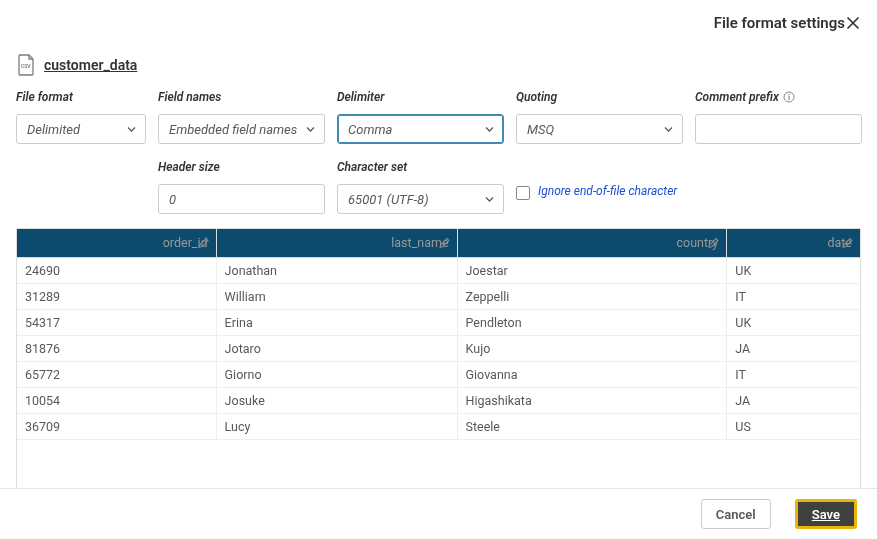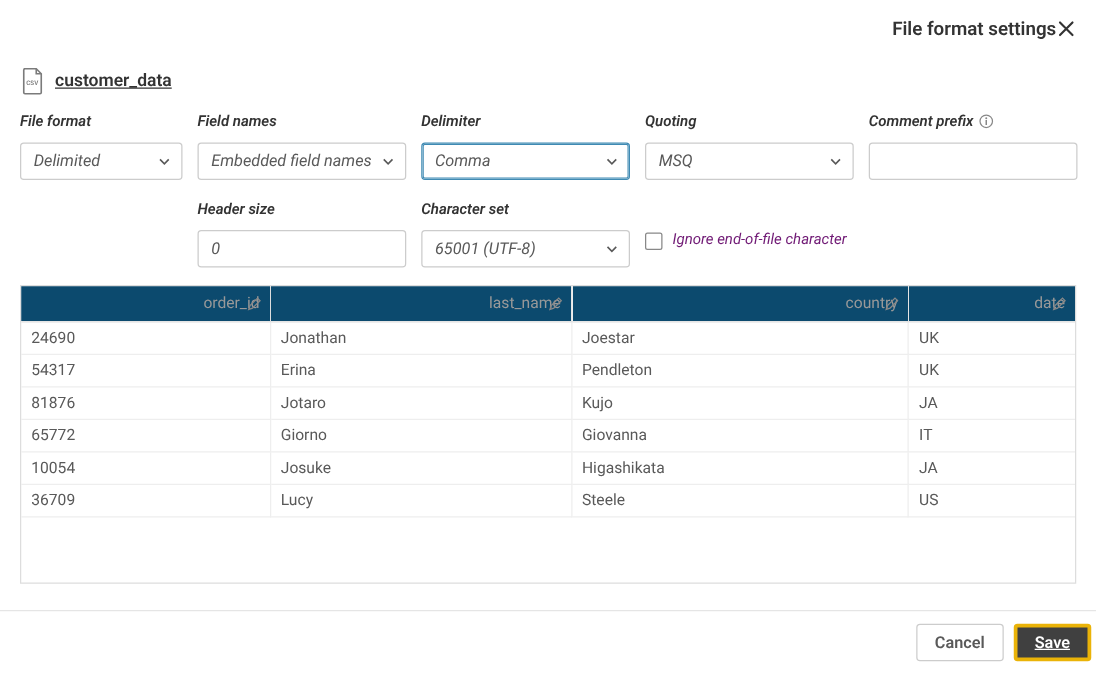--- a/index.html
+++ b/index.html
@@ -114,21 +114,21 @@
       width: 14px;
       height: 14px;
       border: 1px solid #888;
       border-radius: 2px;
       background: #fff;
       cursor: pointer;
       margin-top: 2px;
     }
     .checkbox-label {
       font-size: 12px;
-      color: #701a75;
+      color: #1d4ed8;
       line-height: 1.25;
     }
     .table-wrap {
       margin: 14px 16px 0 16px;
       border: 1px solid #ddd;
     }
     table {
       width: 100%;
       border-collapse: collapse;
       font-size: 12.5px;
@@ -169,24 +169,24 @@
       content: "";
       display: block;
       height: 52px;
     }
     .footer {
       position: absolute;
       bottom: 0;
       left: 0;
       right: 0;
       border-top: 1px solid #e5e5e5;
-      padding: 10px 4px;
+      padding: 10px 20px;
       display: flex;
       justify-content: flex-end;
-      gap: 8px;
+      gap: 24px;
       background: #fff;
     }
     .btn {
       height: 30px;
       padding: 0 14px;
       border-radius: 3px;
       font-size: 13px;
       font-weight: 600;
       cursor: pointer;
       display: inline-flex;
@@ -344,20 +344,26 @@
       </tr>
     </thead>
     <tbody id="tbody">
         <tr>
           <td>24690</td>
           <td>Jonathan</td>
           <td>Joestar</td>
           <td>UK</td>
         </tr>
         <tr>
+          <td>31289</td>
+          <td>William</td>
+          <td>Zeppelli</td>
+          <td>IT</td>
+        </tr>
+        <tr>
           <td>54317</td>
           <td>Erina</td>
           <td>Pendleton</td>
           <td>UK</td>
         </tr>
         <tr>
           <td>81876</td>
           <td>Jotaro</td>
           <td>Kujo</td>
           <td>JA</td>

